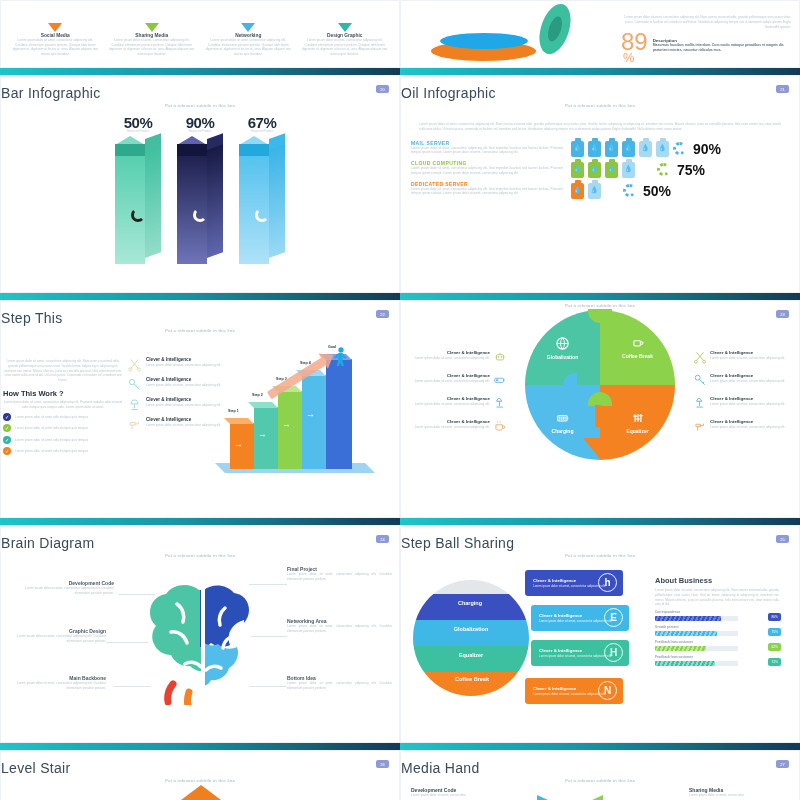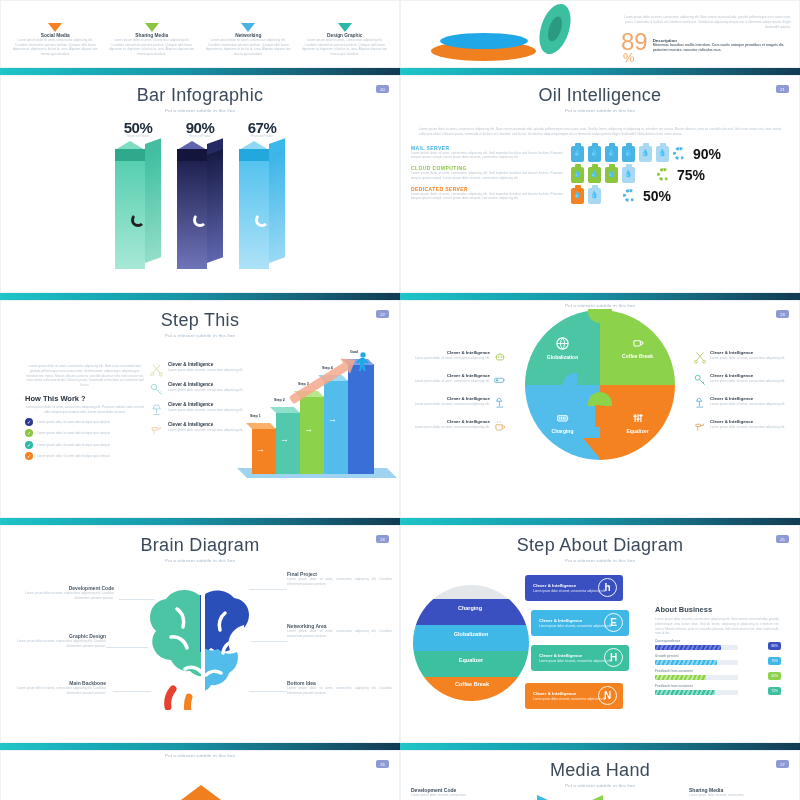--- a/index.html
+++ b/index.html
@@ -10,21 +10,21 @@
 
   
   .row { display:flex; width:800px; }
   .slide { position:relative; width:400px; background:#ffffff;
            border:1px solid #eef2f4; overflow:hidden; }
   .slide-inner { position:relative; width:100%; height:100%; background:#fff; }
 
   .bar { width:400px; height:7px;
          background:linear-gradient(90deg,#1fc5c8 0%, #18b0bb 18%, #1795a6 45%, #17697f 72%, #123b52 100%); }
 
-  .title { text-align:center; font-size:18px; color:#3b4a5a; font-weight:400;
+  .title { text-align:left; font-size:14px; color:#3b4a5a; font-weight:400;
            letter-spacing:.3px; padding-top:9px; }
   .subtitle { text-align:center; font-size:4.4px; color:#9fb3c4; padding-top:2px;
               letter-spacing:.2px; }
   .pagenum { position:absolute; top:9px; right:10px; width:13px; height:8px;
              background:#8e9ad4; border-radius:2px; color:#fff; font-size:4px;
              display:flex; align-items:center; justify-content:center; }
   .lorem { font-size:3.1px; color:#b9c6d1; line-height:1.55; text-align:justify; }
   .lorem.c { text-align:center; }
 
   
@@ -47,21 +47,21 @@
   .can { width:13px; height:16px; border-radius:2px; position:relative; }
   .can:before { content:""; position:absolute; top:-2.5px; left:3.5px; width:6px; height:3px;
                 background:inherit; border-radius:1px 1px 0 0; }
   .can:after { content:"\1F4A7"; position:absolute; left:0; right:0; top:3px;
                font-size:7px; color:#fff; text-align:center; }
   .oilpct { font-size:14px; font-weight:bold; color:#111; margin-left:3px; }
   .dring { width:13px; height:13px; border-radius:50%; border:3px dotted #8dc63f;
            border-right-color:transparent; }
 
   
-  .ss { display:flex; padding:0 24px; margin-top:4px; }
+  .ss { display:flex; padding:0 2px; margin-top:4px; }
   .ss-col1 { width:120px; }
   .ss-h { font-size:7.5px; font-weight:bold; color:#24303c; margin:6px 0 2px; }
   .bullet { display:flex; align-items:center; gap:4px; margin-top:3.5px; }
   .bdot { width:8px; height:8px; border-radius:50%; display:flex; align-items:center;
           justify-content:center; color:#fff; font-size:5px; flex:none; }
   .ss-col2 { width:105px; padding-left:4px; }
   .feat { display:flex; gap:4px; margin-bottom:5px; }
   .feat-ico { width:15px; height:15px; flex:none; opacity:.55; }
   .feat-t { font-size:4.6px; font-weight:bold; color:#2c3947; line-height:1.25; }
   .stair { position:relative; flex:1; height:140px; }
@@ -91,21 +91,21 @@
   .slab { position:absolute; left:0; border-radius:50%/24px; color:#fff;
           font-size:5.5px; font-weight:bold; display:flex; align-items:center;
           justify-content:center; }
   .cal { position:absolute; height:26px; border-radius:3px; color:#fff;
          display:flex; align-items:center; padding-left:8px; }
   .cal .ct { font-size:4.4px; font-weight:bold; line-height:1.2; }
   .cal .circ { position:absolute; right:6px; top:3px; width:19px; height:19px;
        border-radius:50%; border:1.4px solid rgba(255,255,255,.9); display:flex;
        align-items:center; justify-content:center; font-size:10px; font-weight:bold; }
   .ab { width:130px; padding-left:6px; padding-top:16px; }
-  .ab-h { font-size:7.5px; font-weight:bold; color:#3a4856; margin-bottom:3px;margin-top:24px; }
+  .ab-h { font-size:7.5px; font-weight:bold; color:#3a4856; margin-bottom:3px; }
   .prow { margin-top:3px; }
   .plab { font-size:3.2px; color:#8fa0ae; font-weight:bold; }
   .ptrack { position:relative; height:5px; background:#e8eef3; border-radius:1px;
             margin-top:1px; width:85px; }
   .pfill { position:absolute; left:0; top:0; height:5px; border-radius:1px; }
   .ptag { position:absolute; right:-2px; top:-1px; height:8px; padding:0 3px;
           border-radius:2px; color:#fff; font-size:3.3px; display:flex;
           align-items:center; }
   .pwrap { position:relative; display:flex; align-items:center; gap:16px; }
 
@@ -233,21 +233,21 @@
             </div>
           </div>
 
         </div>
       </div>
     </div>
 
     <div class="slide" style="height:218px;">
       <div class="slide-inner">
         <div class="pagenum">21</div>
-        <div class="title">Oil Intelligence</div>
+        <div class="title">Oil Infographic</div>
         <div class="subtitle">Put a relevant subtitle in this line</div>
 
         <div style="padding:0 18px;margin-top:14px;">
           <div class="lorem">Lorem ipsum dolor sit amet, consectetur adipiscing elit. Nam viverra euismod odio, gravida pellentesque urna varius vitae. Sed du lorem, adipiscing in adipiscing et, interdum nec metus. Mauris ultricies, justo eu convallis placerat, felis enim ornare nisi, vitae mattis nulla ante id dui. Ut lectus purus, commodo et facilisis vel, interdum sed lectus. Vestibulum adipiscing tempor nisi ut elementis sadips ipsums fhighs tloalmodhf. Nulla dolores amet urnas ornare.</div>
         </div>
 
         <div class="oil-wrap">
           <div class="oil-left">
 
             <div>
@@ -648,21 +648,21 @@
           <div style="position:absolute;left:248px;top:26px;width:38px;height:1px;background:#dde5ec;"></div>
           <div style="position:absolute;left:250px;top:78px;width:36px;height:1px;background:#dde5ec;"></div>
           <div style="position:absolute;left:248px;top:128px;width:38px;height:1px;background:#dde5ec;"></div>
         </div>
       </div>
     </div>
 
     <div class="slide" style="height:218px;">
       <div class="slide-inner">
         <div class="pagenum">25</div>
-        <div class="title">Step About Diagram</div>
+        <div class="title">Step Ball Sharing</div>
         <div class="subtitle">Put a relevant subtitle in this line</div>
 
         <div class="sb">
 
           <div class="ball" style="margin-top:14px;margin-left:4px;">
             <div style="position:absolute;left:2px;top:6px;width:116px;height:116px;border-radius:50%;overflow:hidden;">
               <div style="position:absolute;top:0;left:0;right:0;height:14px;background:#e3e7ea;"></div>
               <div style="position:absolute;top:14px;left:0;right:0;height:26px;background:#3a4fc0;"></div>
               <div style="position:absolute;top:40px;left:0;right:0;height:26px;background:#3fb8e8;"></div>
               <div style="position:absolute;top:66px;left:0;right:0;height:26px;background:#3cc0a0;"></div>
@@ -765,20 +765,21 @@
   <div class="row">
     <div class="bar"></div>
     <div class="bar"></div>
   </div>
 
   <div class="row">
 
     <div class="slide partial-bot">
       <div class="slide-inner" style="height:55px;">
         <div class="pagenum">26</div>
+        <div class="title">Level Stair</div>
         <div class="subtitle">Put a relevant subtitle in this line</div>
         <div style="position:absolute;left:160px;top:34px;width:0;height:0;border-left:40px solid transparent;border-right:40px solid transparent;border-bottom:30px solid #f07f1f;"></div>
       </div>
     </div>
 
     <div class="slide partial-bot">
       <div class="slide-inner" style="height:55px;">
         <div class="pagenum">27</div>
         <div class="title">Media Hand</div>
         <div class="subtitle">Put a relevant subtitle in this line</div>

